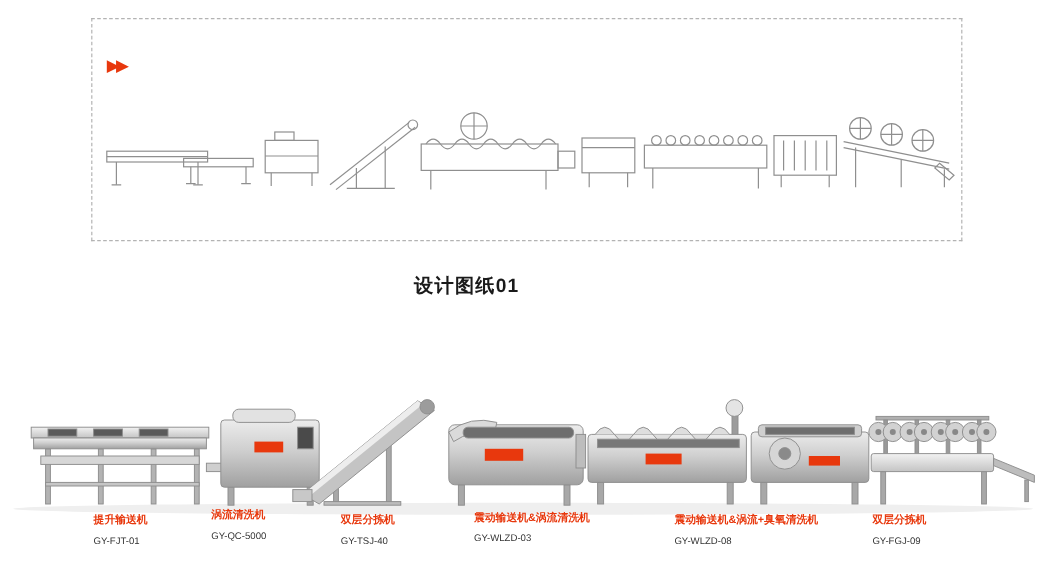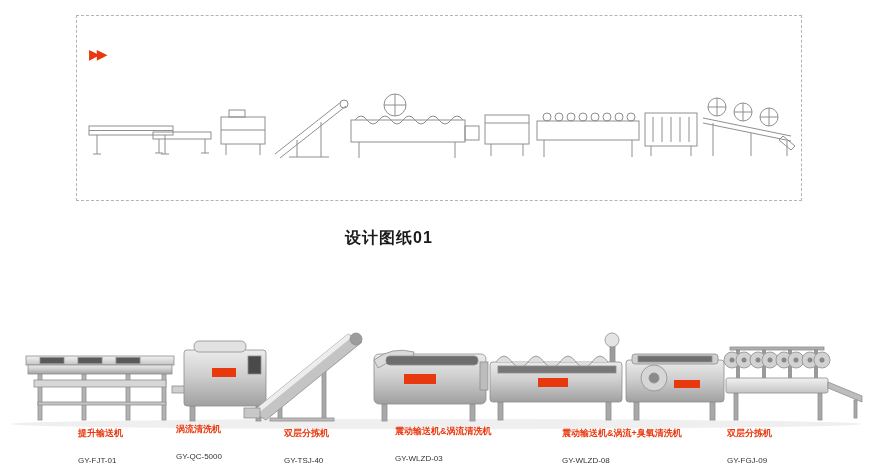--- a/index.html
+++ b/index.html
@@ -43,21 +43,21 @@
   
   .photo-strip { position: absolute; left: 6px; top: 314px; }
 
   
   .m-label { position: absolute; }
   .m-name {
     color: #e8380d; font-size: 9px; font-weight: bold;
     white-space: nowrap; line-height: 1.1;
   }
   .m-model {
-    color: #333333; font-size: 8px; margin-top: 18px;
+    color: #333333; font-size: 8px; margin-top: 8px;
     white-space: nowrap; line-height: 1;
   }
 </style>
 </head>
 <body>
 
 <div>
 
   <div class="blueprint-box">
 

